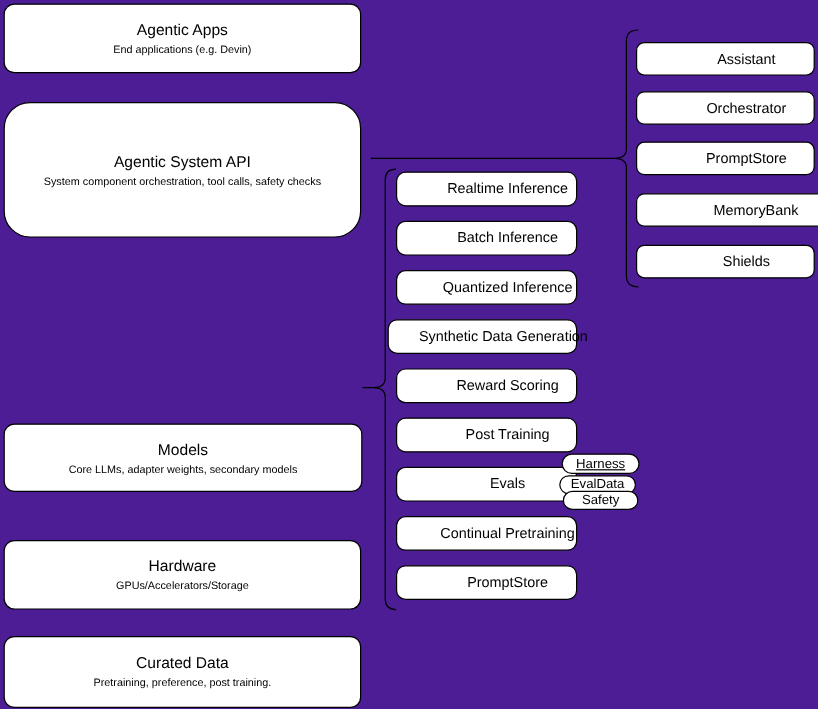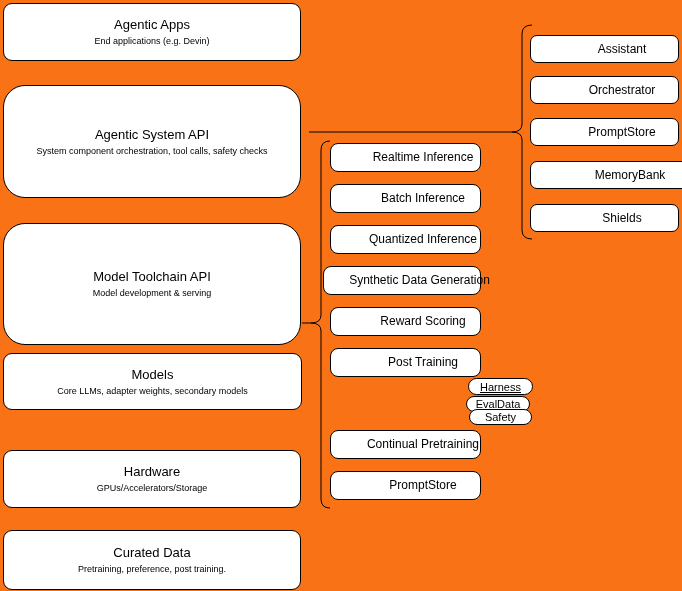--- a/index.html
+++ b/index.html
@@ -4,21 +4,21 @@
 <style>
   html, body {
     margin: 0;
     padding: 0;
     background: #ffffff;
   }
   .canvas {
     position: relative;
     width: 682px;
     height: 591px;
-    background: #f97316;
+    background: #4c1d95;
     font-family: "Liberation Sans", sans-serif;
     color: #000000;
     overflow: hidden;
   }
   .connectors {
     position: absolute;
     left: 0; top: 0;
     width: 682px; height: 591px;
     z-index: 1;
   }
@@ -86,24 +86,20 @@
   <div class="node" style="left:3px; top:3px; width:298px; height:58px; border-radius:9px;">
     <div class="title">Agentic Apps</div>
     <div class="subtitle">End applications (e.g. Devin)</div>
   </div>
 
   <div class="node" style="left:3px; top:85px; width:298px; height:113px; border-radius:22px;">
     <div class="title">Agentic System API</div>
     <div class="subtitle">System component orchestration, tool calls, safety checks</div>
   </div>
 
-  <div class="node" style="left:3px; top:223px; width:298px; height:122px; border-radius:22px;">
-    <div class="title">Model Toolchain API</div>
-    <div class="subtitle">Model development &amp; serving</div>
-  </div>
 
   <div class="node" style="left:3px; top:353px; width:299px; height:57px; border-radius:9px;">
     <div class="title">Models</div>
     <div class="subtitle">Core LLMs, adapter weights, secondary models</div>
   </div>
 
   <div class="node" style="left:3px; top:450px; width:298px; height:58px; border-radius:9px;">
     <div class="title">Hardware</div>
     <div class="subtitle">GPUs/Accelerators/Storage</div>
   </div>
@@ -130,20 +126,23 @@
   </div>
 
   <div class="node label-node" style="left:330px; top:307px; width:151px; height:29px; border-radius:8px;">
     <span>Reward Scoring</span>
   </div>
 
   <div class="node label-node" style="left:330px; top:348px; width:151px; height:29px; border-radius:8px;">
     <span>Post Training</span>
   </div>
 
+  <div class="node label-node" style="left:330px; top:389px; width:151px; height:29px; border-radius:8px;">
+    <span>Evals</span>
+  </div>
 
   <div class="node label-node" style="left:330px; top:430px; width:151px; height:29px; border-radius:8px;">
     <span>Continual Pretraining</span>
   </div>
 
   <div class="node label-node" style="left:330px; top:471px; width:151px; height:29px; border-radius:8px;">
     <span>PromptStore</span>
   </div>
 
   <div class="pill" style="left:468px; top:378px; width:65px; height:17px;text-decoration:underline;">

